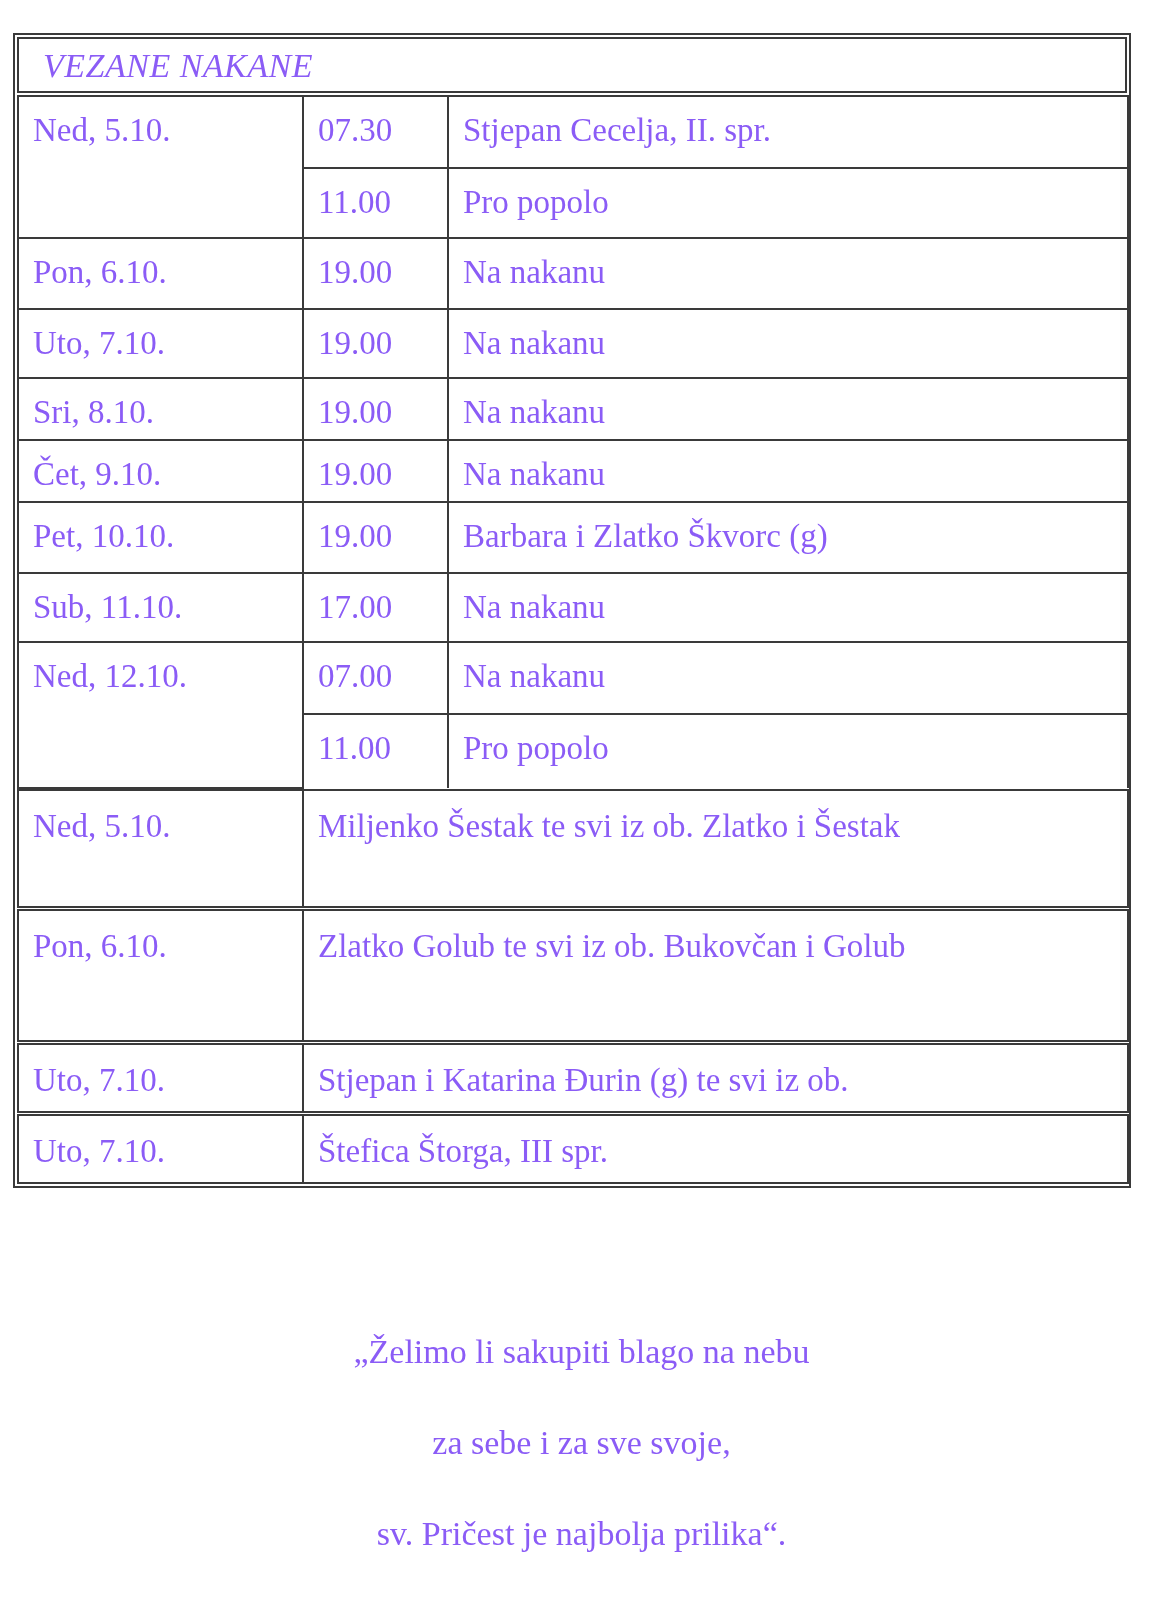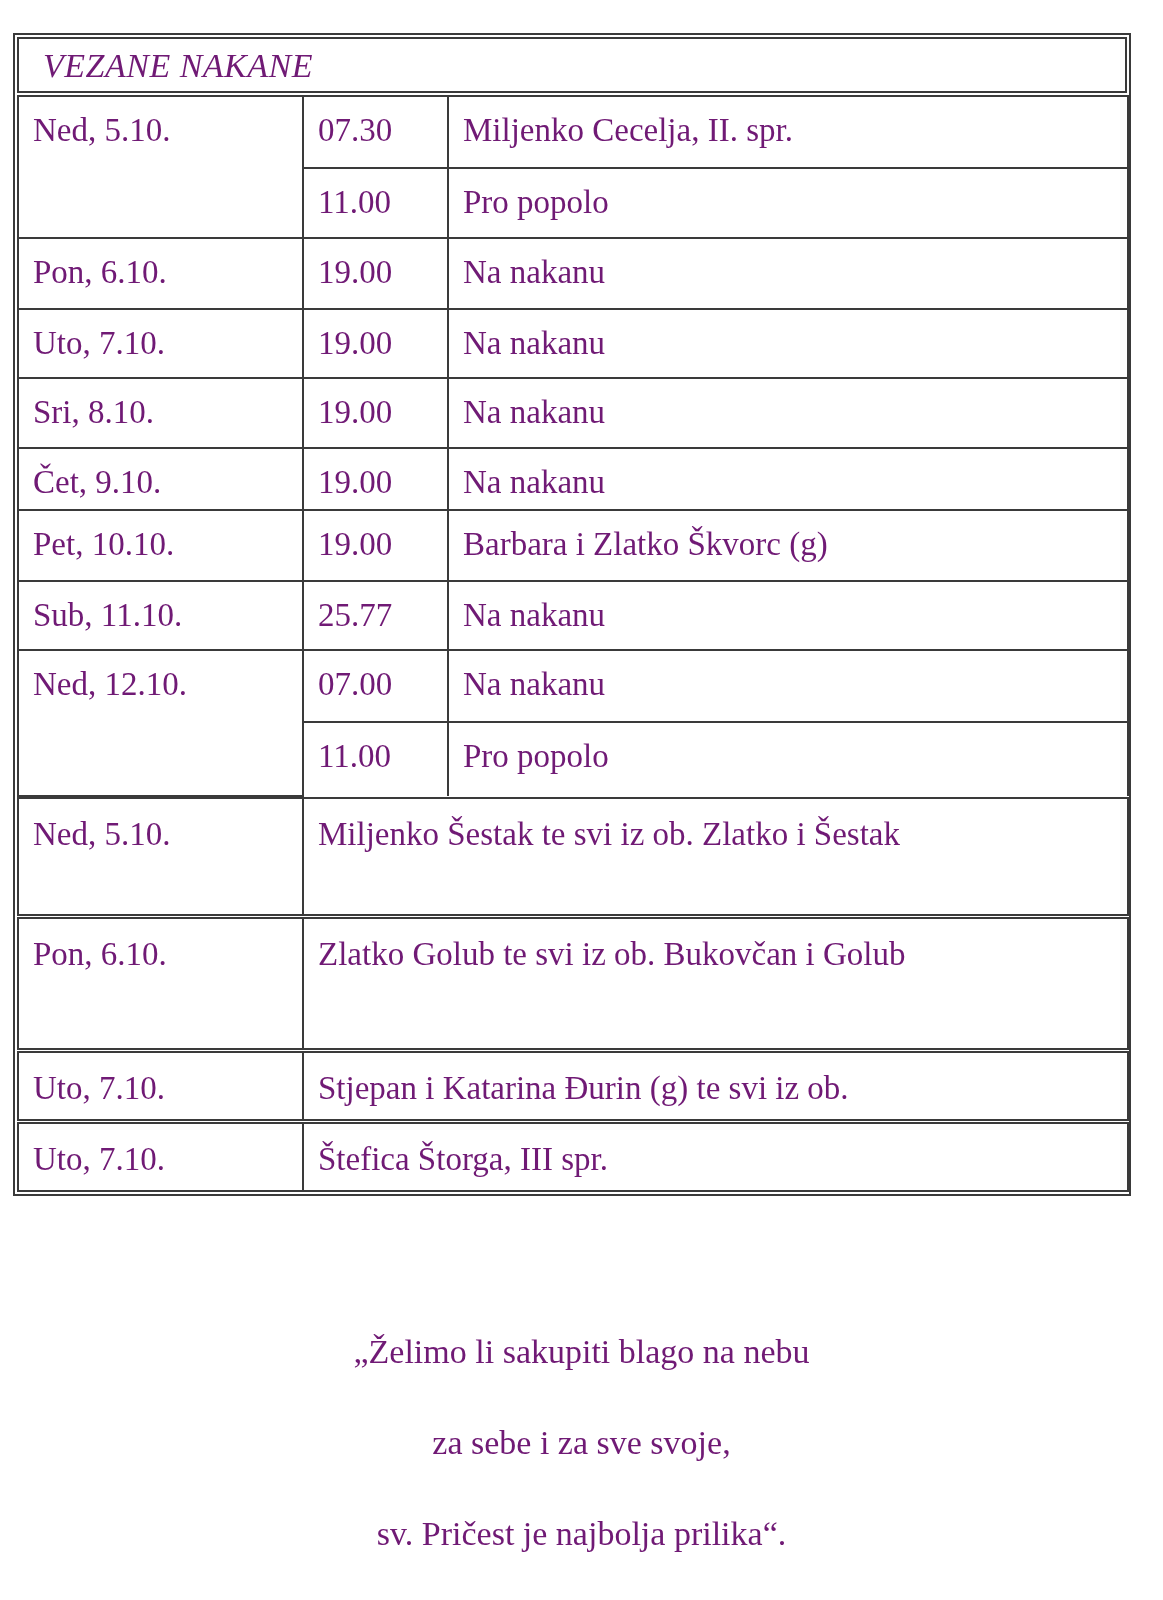--- a/index.html
+++ b/index.html
@@ -7,21 +7,21 @@
     padding: 0;
     background: #ffffff;
   }
   .sheet {
     position: relative;
     width: 1163px;
     height: 1600px;
     background: #ffffff;
     overflow: hidden;
     font-family: "Liberation Serif", "DejaVu Serif", serif;
-    color: #701a75;
+    color: #8b5cf6;
   }
   
   .table-outer {
     box-sizing: border-box;
     position: absolute;
     left: 13px;
     top: 33px;
     width: 1118px;
     border: 2px solid #3a3a3a;
     padding: 2px;
@@ -66,21 +66,21 @@
     padding: 4px 16px 0 14px;
   }
   table.s2 tr + tr td { border-top: 5px double #3a3a3a; }
   .s2-col-date { width: 285px; }
   .s2-col-int  { width: 825px; }
   
   .r-h72  { height: 72px; }
   .r-h70  { height: 70px; }
   .r-h71  { height: 71px; }
   .r-h69  { height: 69px; }
-  .r-h66  { height: 70px; padding-left: 39px; }
+  .r-h66  { height: 62px; padding-left: 39px; }
   .r-h67  { height: 62px; }
   .r-h74  { height: 74px; }
   .r-h118 { height: 118px; }
   .r-h134 { height: 134px; }
   .r-h64  { height: 64px; }
   .r-h68  { height: 68px; }
   
   .quote {
     position: absolute;
     left: 0;
@@ -107,21 +107,21 @@
     <table class="sched s1">
       <colgroup>
         <col class="col-date">
           <col class="col-time">
           <col class="col-int">
       </colgroup>
       <tbody>
         <tr class="r-h72">
           <td class="date-cell" rowspan="2">Ned, 5.10.</td>
           <td>07.30</td>
-          <td>Miljenko Cecelja, II. spr.</td>
+          <td>Stjepan Cecelja, II. spr.</td>
         </tr>
         <tr class="r-h70">
           <td>11.00</td>
           <td>Pro popolo</td>
         </tr>
         <tr class="r-h71">
           <td class="date-cell">Pon, 6.10.</td>
           <td>19.00</td>
           <td>Na nakanu</td>
         </tr>
@@ -140,21 +140,21 @@
           <td>19.00</td>
           <td>Na nakanu</td>
         </tr>
         <tr class="r-h71">
           <td class="date-cell">Pet, 10.10.</td>
           <td>19.00</td>
           <td>Barbara i Zlatko Škvorc (g)</td>
         </tr>
         <tr class="r-h69">
           <td class="date-cell">Sub, 11.10.</td>
-          <td>25.77</td>
+          <td>17.00</td>
           <td>Na nakanu</td>
         </tr>
         <tr class="r-h72">
           <td class="date-cell" rowspan="2">Ned, 12.10.</td>
           <td>07.00</td>
           <td>Na nakanu</td>
         </tr>
         <tr class="r-h74">
           <td>11.00</td>
           <td>Pro popolo</td>

